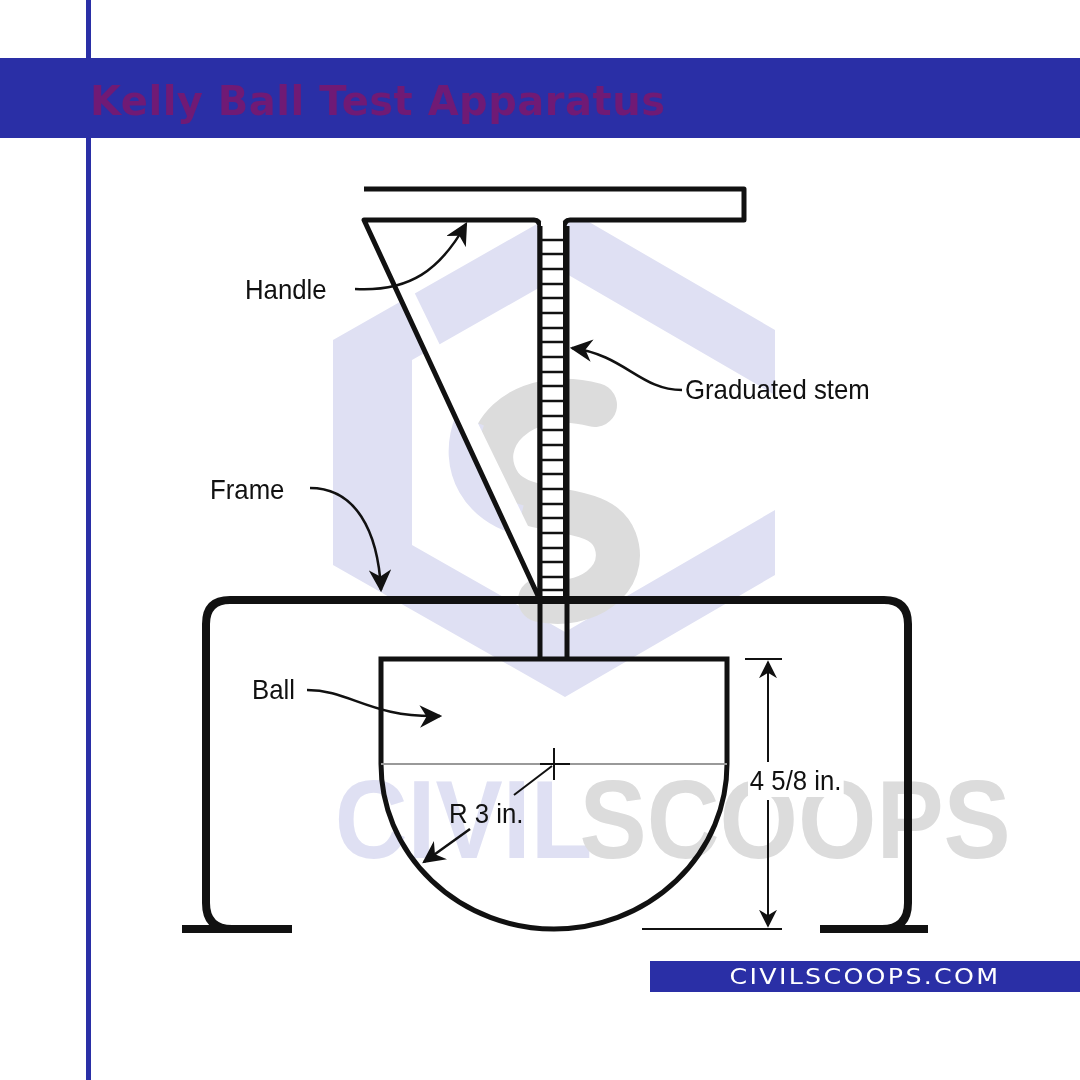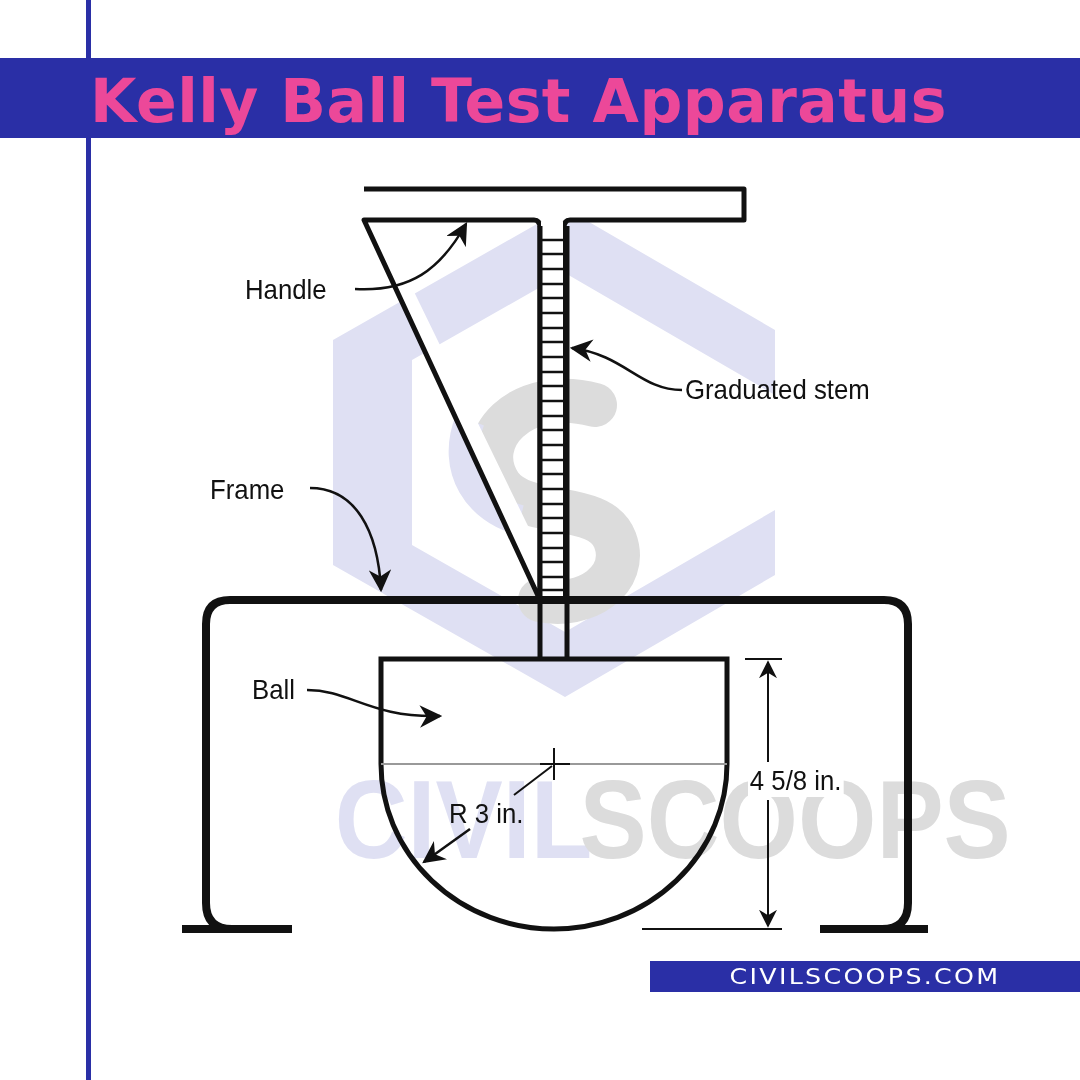--- a/index.html
+++ b/index.html
@@ -13,21 +13,21 @@
     background: #2a2fa6;
   }
   .title-band {
     position: absolute; left: 0; top: 58px; width: 1080px; height: 80px;
     background: #2a2fa6;
   }
   .title-text {
     position: absolute; left: 90px; top: 58px; height: 72px;
     line-height: 86px;
     font-family: "DejaVu Sans", sans-serif;
-    font-weight: bold; font-size: 60px; color: #ec4899;
+    font-weight: bold; font-size: 40px; color: #701a75;
     letter-spacing: 0.5px; white-space: nowrap;
   }
   svg.diagram { position: absolute; left: 0; top: 0; }
   .label {
     position: absolute; font-family: "Liberation Sans", sans-serif;
     font-size: 28px; color: #111; white-space: nowrap;
     transform: scaleX(0.92); transform-origin: left center;
   }
   .footer-badge {
     position: absolute; left: 650px; top: 961px; width: 430px; height: 31px;

